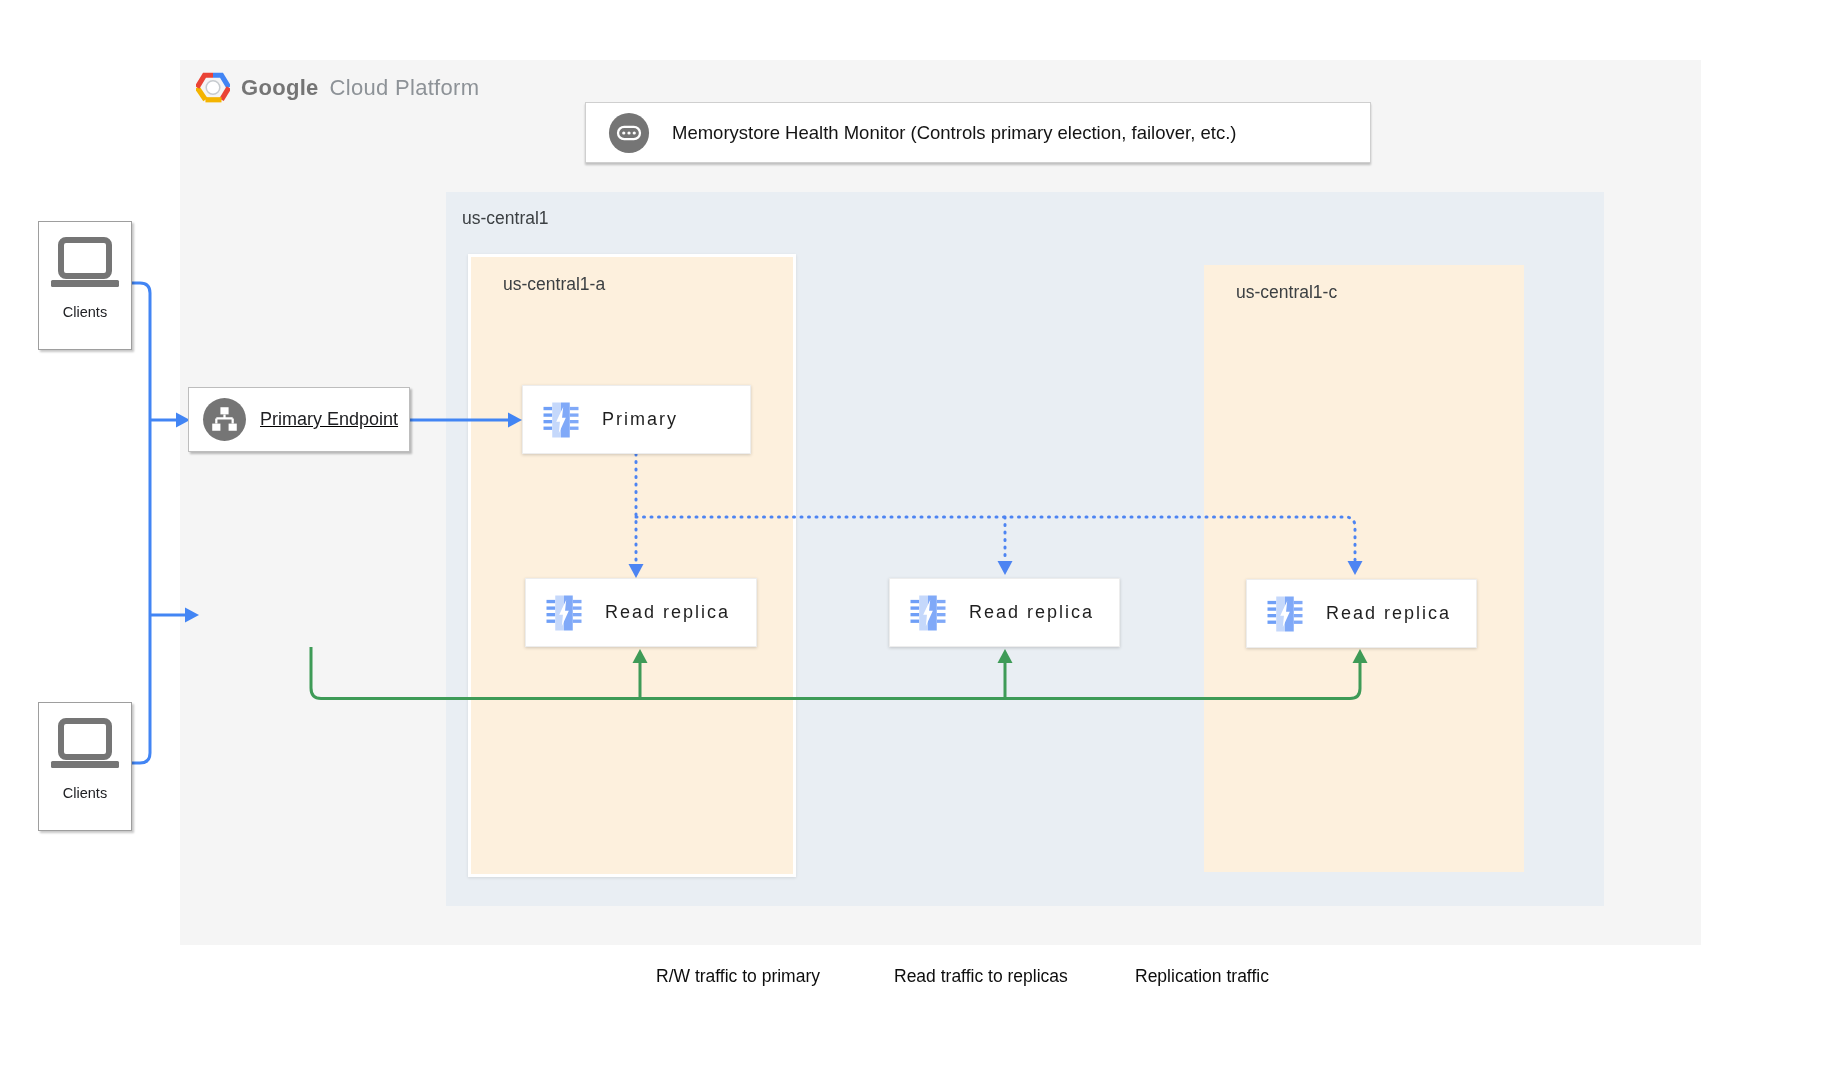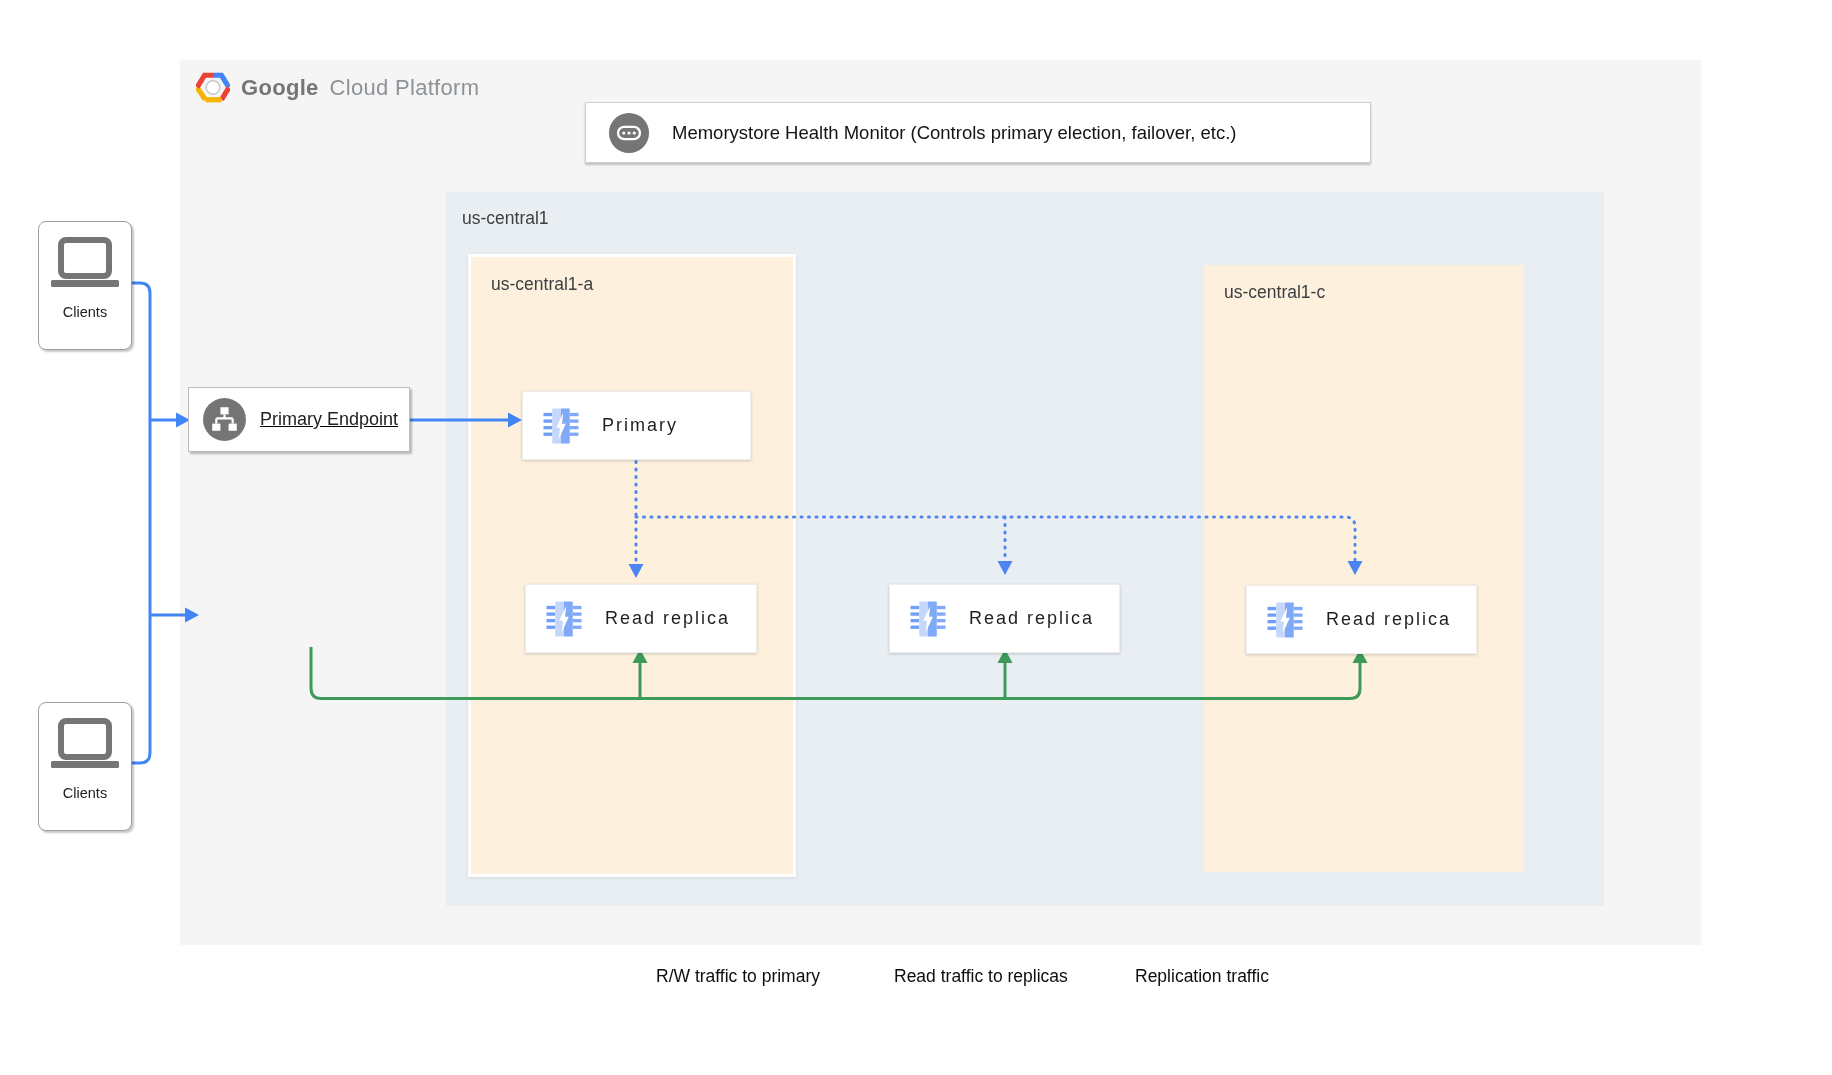--- a/index.html
+++ b/index.html
@@ -8,52 +8,52 @@
   .abs{position:absolute;}
 
   
   .gcp-panel{left:180px;top:60px;width:1521px;height:885px;background:var(--panel-bg,#f5f5f5);}
   .region{left:446px;top:192px;width:1158px;height:714px;background:var(--region-bg,#e9eef3);}
   .region-label{left:462px;top:208px;font-size:17.5px;color:#3c4043;}
   .zone{background:var(--zone-bg,#fdf0dd);box-sizing:border-box;}
   .zone-a{left:468px;top:254px;width:328px;height:623px;border:3px solid #ffffff;box-shadow:0 1px 3px rgba(0,0,0,.10);}
   .zone-b{left:842px;top:265px;width:322px;height:607px;}
   .zone-c{left:1204px;top:265px;width:320px;height:607px;}
-  .zone-label{display:block;padding:17px 0 0 20px;font-size:17.5px;color:#3c4043;}
+  .zone-label{display:block;padding:17px 0 0 32px;font-size:17.5px;color:#3c4043;}
 
   
   .brand{left:196px;top:72px;display:flex;align-items:center;gap:11px;}
   .brand-google{font-size:22px;font-weight:700;color:#757575;letter-spacing:.3px;}
   .brand-rest{font-size:22px;font-weight:400;color:#8d9297;letter-spacing:.3px;}
 
   
   .health-box{left:585px;top:102px;width:784px;height:59px;background:#fff;border:1px solid #cfcfcf;
     box-shadow:0 2px 2px rgba(0,0,0,.22);display:flex;align-items:center;}
   .health-icon{margin-left:22px;flex:0 0 auto;display:flex;}
   .health-label{margin-left:22px;font-size:18.5px;color:#141414;}
 
   
-  .client{width:92px;height:127px;background:#fff;border:1px solid #9e9e9e;border-radius:8px;
+  .client{width:92px;height:127px;background:#fff;border:1px solid #9e9e9e;border-radius:0;
     box-shadow:2px 2px 2px rgba(0,0,0,.22);display:flex;flex-direction:column;align-items:center;}
   .client-top{left:38px;top:221px;}
   .client-bottom{left:38px;top:702px;}
   .client svg{margin-top:15px;}
   .client-label{margin-top:13px;font-size:14.5px;color:#202124;}
 
   
   .endpoint{height:65px;background:#fff;border:1px solid #bdbdbd;
     box-shadow:2px 2px 2px rgba(0,0,0,.25);display:flex;align-items:center;box-sizing:border-box;}
   .endpoint-primary{left:188px;top:387px;width:222px;text-decoration:underline;}
   .endpoint-read{left:199px;top:582px;width:222px;}
   .endpoint svg{margin-left:13px;flex:0 0 auto;}
   .endpoint-label{margin-left:13px;font-size:18px;color:#202124;}
 
   
   .node{height:69px;background:#fff;border:1px solid #ededed;
-    box-shadow:0 1px 3px rgba(0,0,0,.18);display:flex;align-items:center;box-sizing:border-box;margin-top:6px;}
+    box-shadow:0 1px 3px rgba(0,0,0,.18);display:flex;align-items:center;box-sizing:border-box;}
   .node-primary{left:522px;top:385px;width:229px;}
   .node-replica-a{left:525px;top:578px;width:232px;}
   .node-replica-b{left:889px;top:578px;width:231px;}
   .node-replica-c{left:1246px;top:579px;width:231px;}
   .node svg{margin-left:17px;flex:0 0 auto;}
   .node-label{margin-left:20px;font-size:18px;letter-spacing:2px;color:#1f1f1f;white-space:nowrap;}
 
   
   .connectors{left:0;top:0;width:1832px;height:1075px;pointer-events:none;}
   .ln-rw{stroke:var(--rw-traffic,#4285f4);stroke-width:3;fill:none;}

